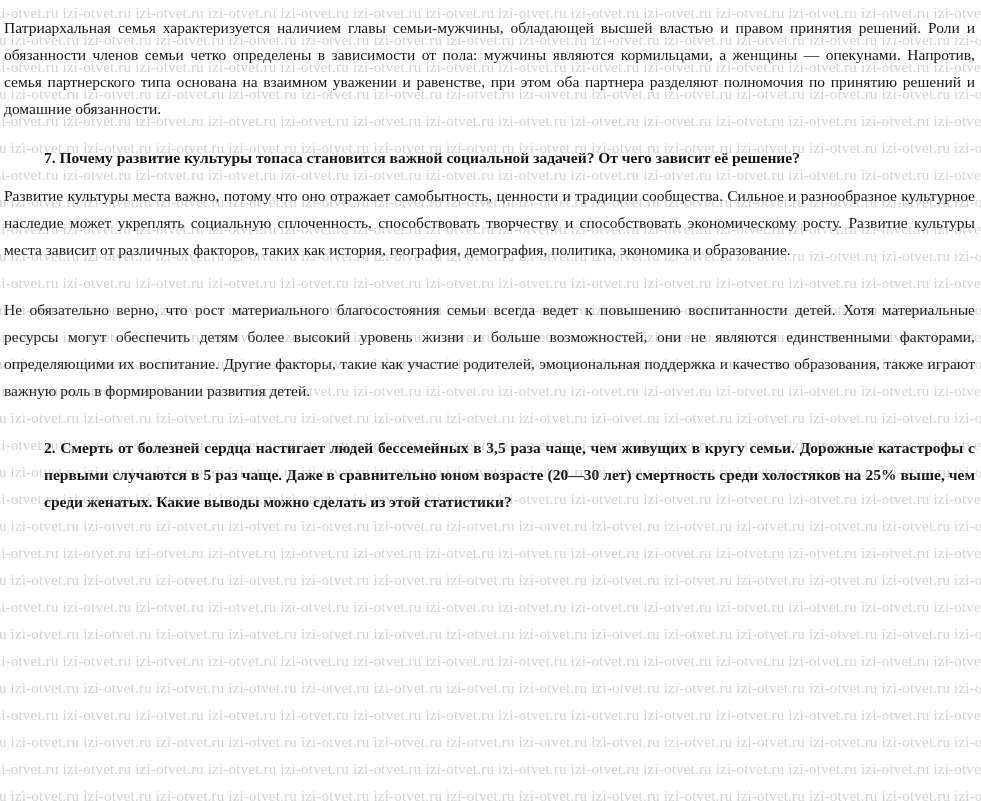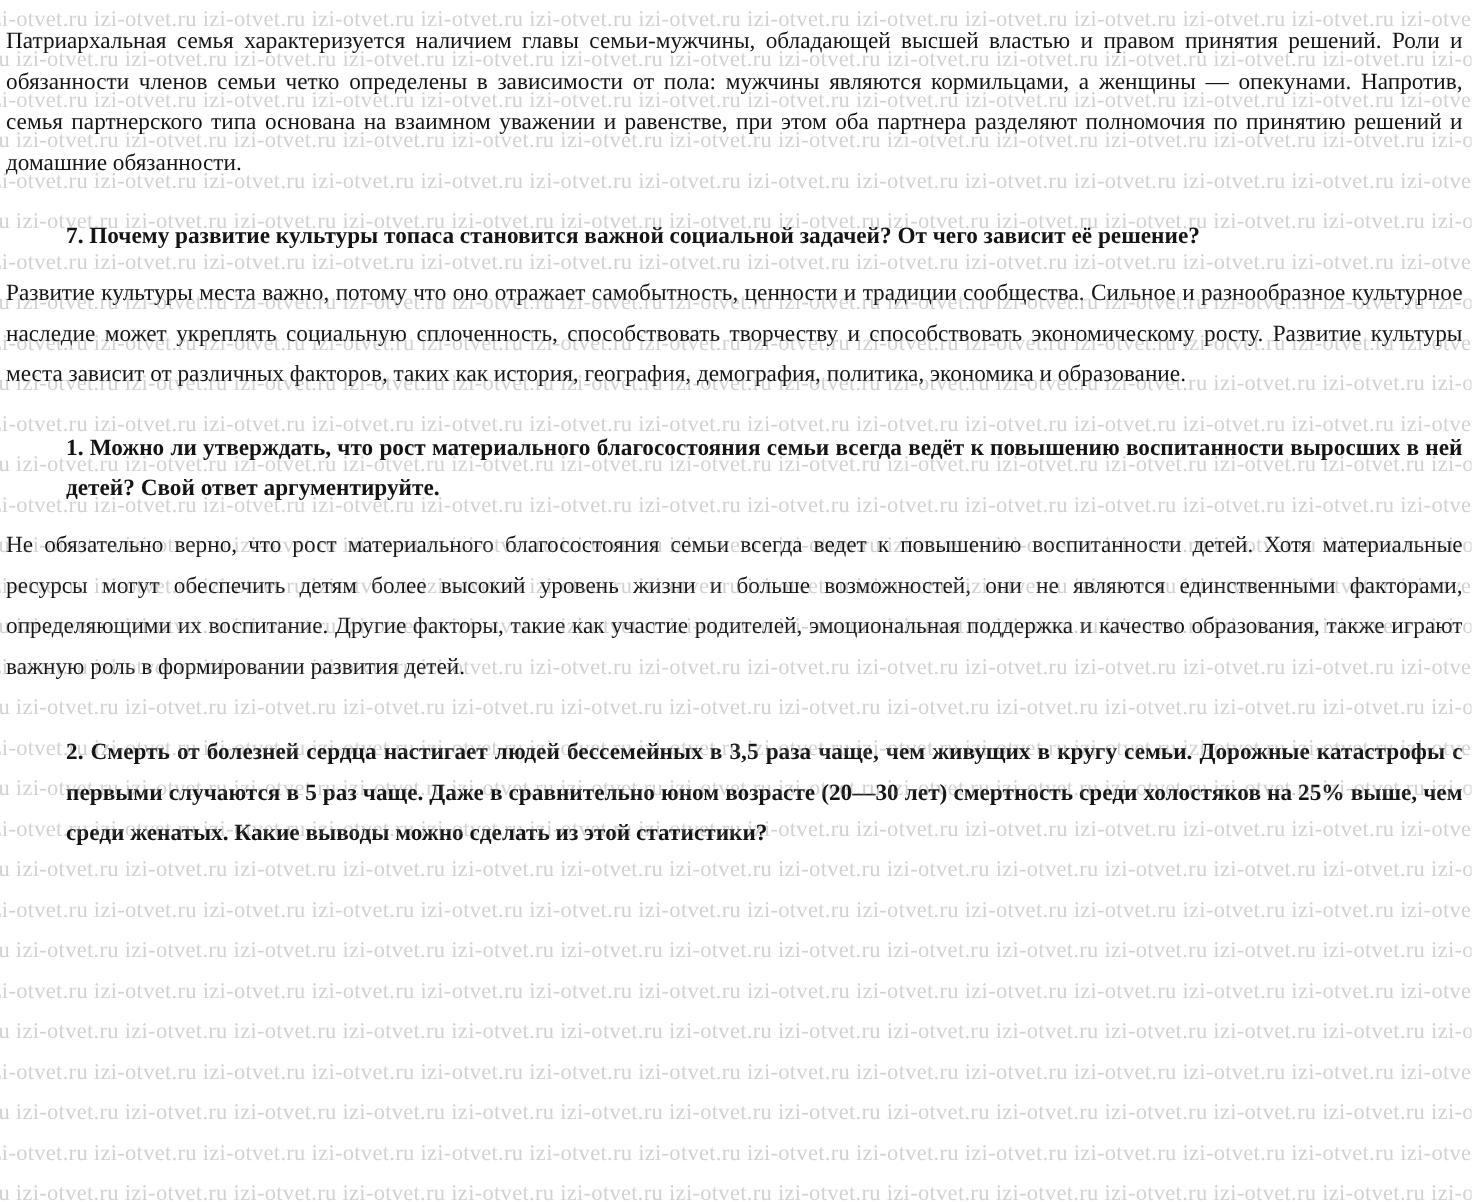--- a/index.html
+++ b/index.html
@@ -78,21 +78,20 @@
 
     <p class="body">Патриархальная семья характеризуется наличием главы семьи-мужчины, обладающей высшей властью и правом принятия решений. Роли и обязанности членов семьи четко определены в зависимости от пола: мужчины являются кормильцами, а женщины — опекунами. Напротив, семья партнерского типа основана на взаимном уважении и равенстве, при этом оба партнера разделяют полномочия по принятию решений и домашние обязанности.</p>
     <div class="spacer-md"></div>
 
     <p class="q">7. Почему развитие культуры топаса становится важной социальной задачей? От чего зависит её решение?</p>
     <div class="spacer-sm"></div>
 
     <p class="body">Развитие культуры места важно, потому что оно отражает самобытность, ценности и традиции сообщества. Сильное и разнообразное культурное наследие может укреплять социальную сплоченность, способствовать творчеству и способствовать экономическому росту. Развитие культуры места зависит от различных факторов, таких как история, география, демография, политика, экономика и образование.</p>
     <div class="spacer-md"></div>
 
-    <p class="q">1. Можно ли утверждать, что рост материального благосостояния семьи всегда ведёт к повышению воспитанности выросших в ней детей? Свой ответ аргументируйте.</p>
     <div class="spacer-sm"></div>
 
     <p class="body">Не обязательно верно, что рост материального благосостояния семьи всегда ведет к повышению воспитанности детей. Хотя материальные ресурсы могут обеспечить детям более высокий уровень жизни и больше возможностей, они не являются единственными факторами, определяющими их воспитание. Другие факторы, такие как участие родителей, эмоциональная поддержка и качество образования, также играют важную роль в формировании развития детей.</p>
     <div class="spacer-lg"></div>
 
     <p class="q">2. Смерть от болезней сердца настигает людей бессемейных в 3,5 раза чаще, чем живущих в кругу семьи. Дорожные катастрофы с первыми случаются в 5 раз чаще. Даже в сравнительно юном возрасте (20—30 лет) смертность среди холостяков на 25% выше, чем среди женатых. Какие выводы можно сделать из этой статистики?</p>
     <div class="spacer-md"></div>
 
 
   </div>

